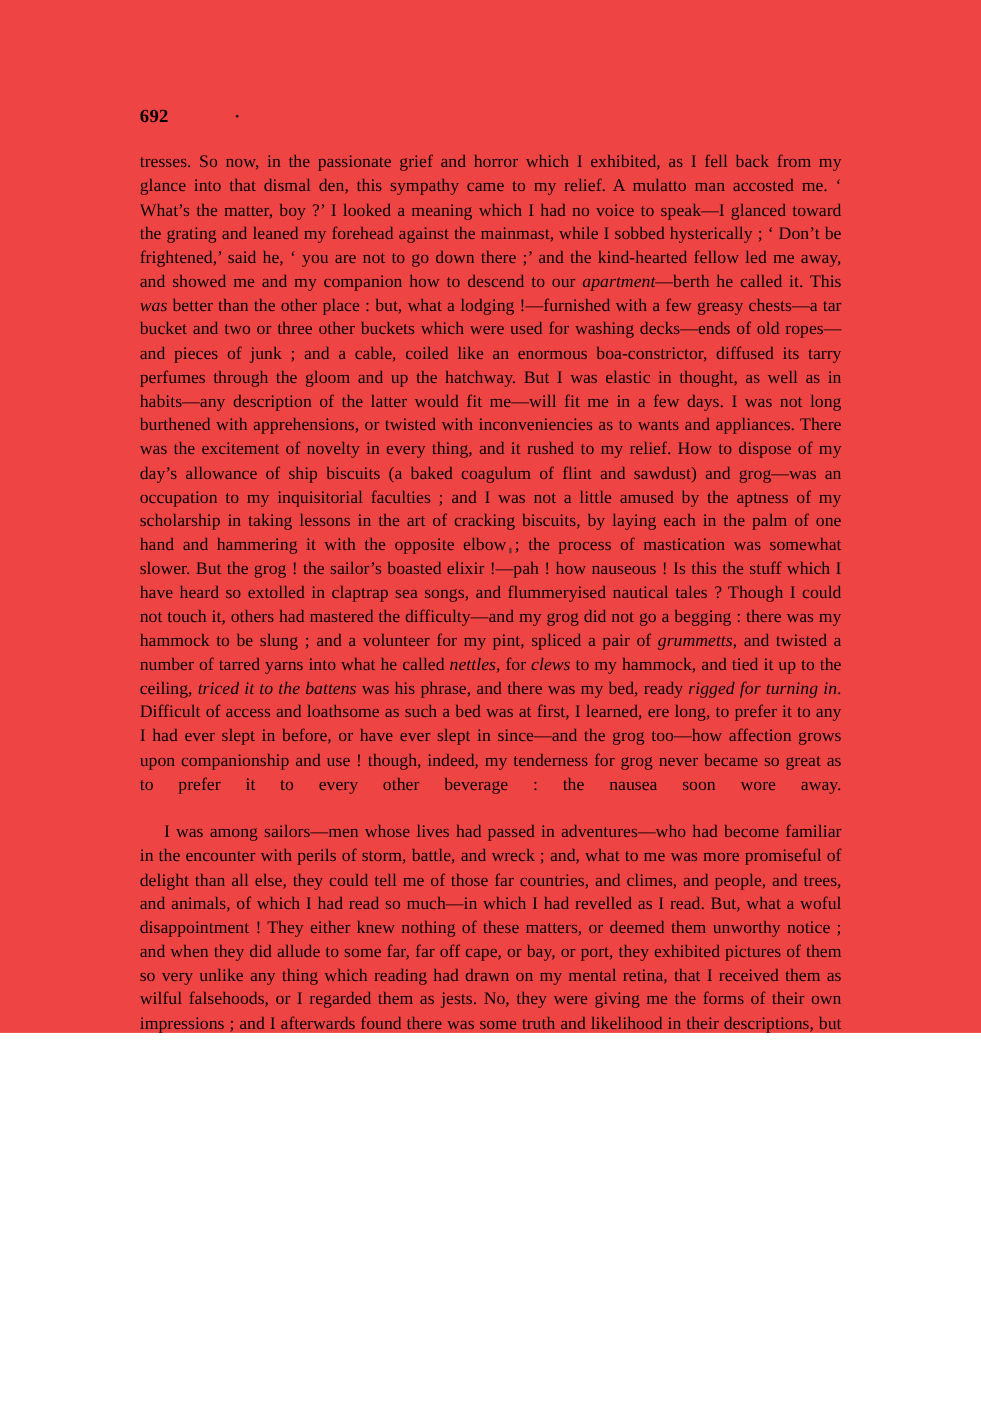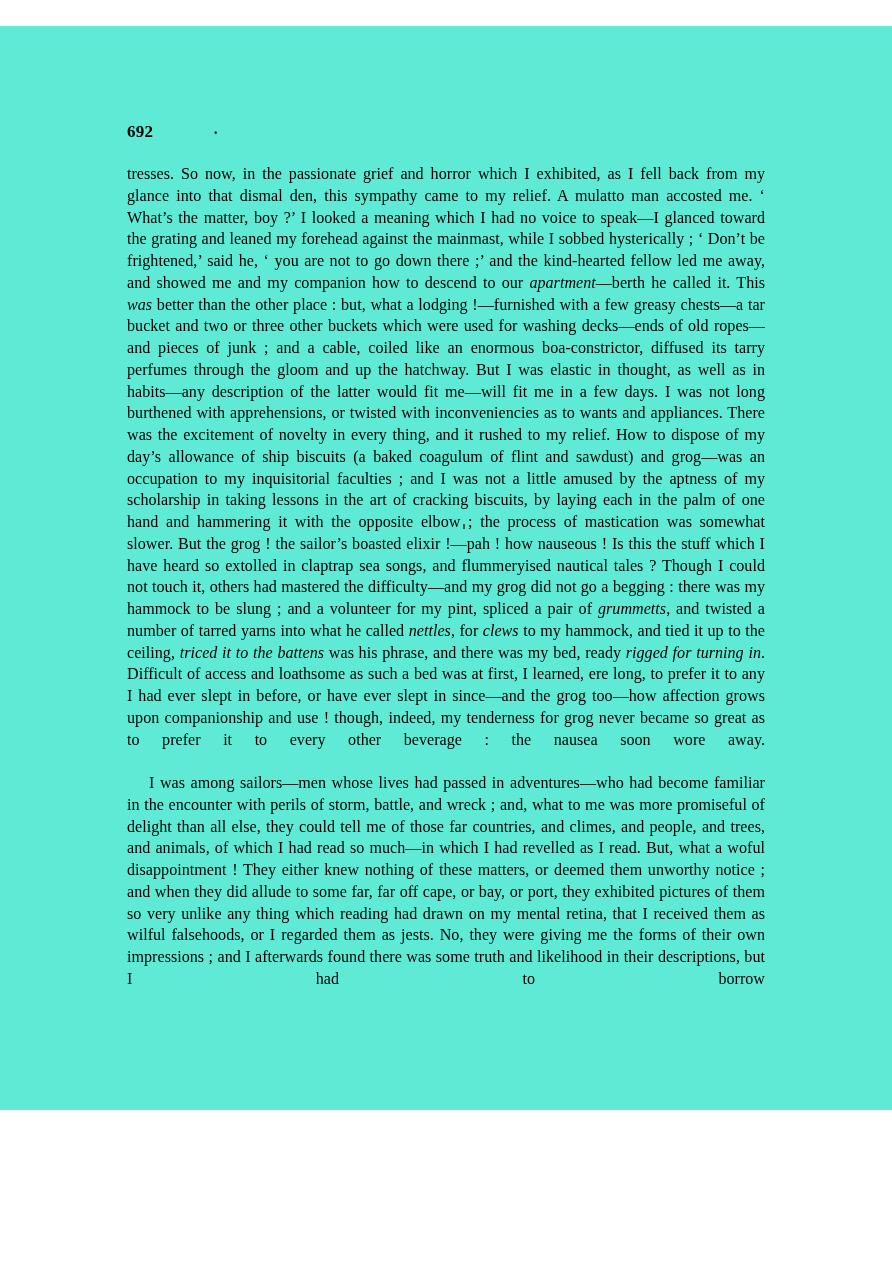--- a/index.html
+++ b/index.html
@@ -8,25 +8,24 @@
     padding: 0;
     background: #ffffff;
   }
   body {
     font-family: "Liberation Serif", "DejaVu Serif", serif;
     color: #000000;
   }
   .page {
     position: relative;
     width: 892px;
-    height: 1084px;
-    background: #5eead4;
+    height: 939px;
+    background: #ef4444;
     overflow: hidden;
     box-sizing: border-box;
-    margin-top: 26px;
   }
   .page-inner {
     position: absolute;
     left: 127px;
     top: 96px;
     width: 638px;
   }
   
   .running-head {
     display: block;

